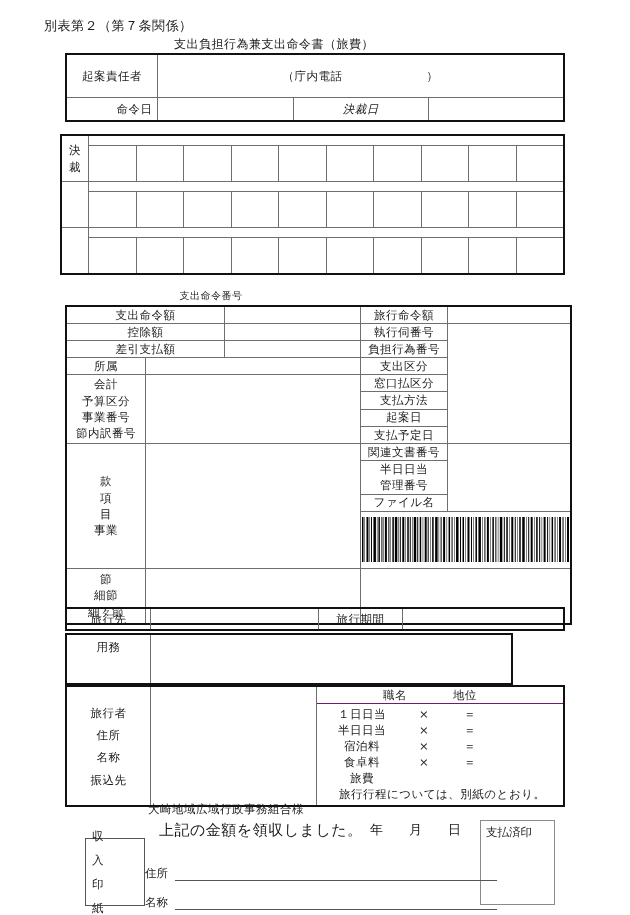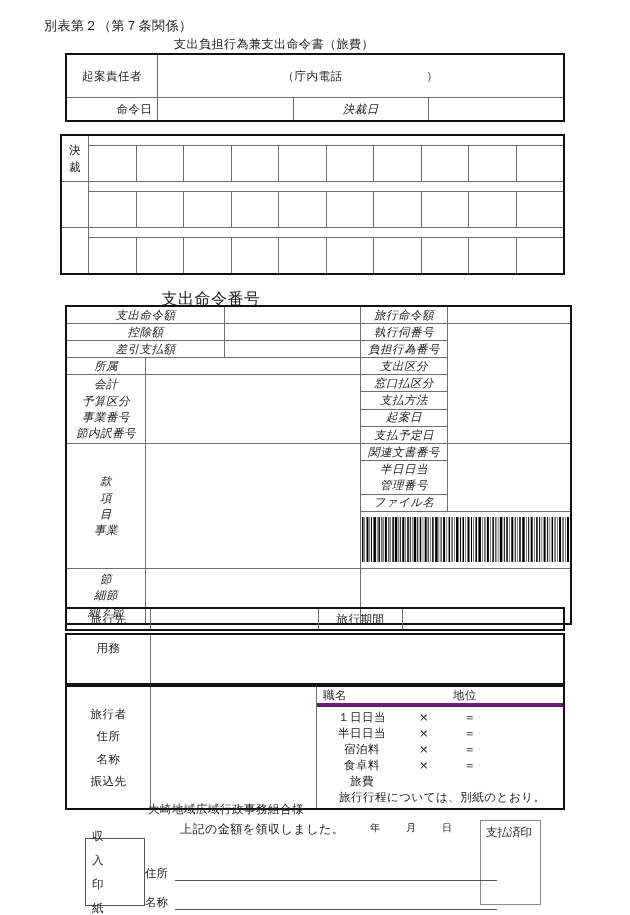--- a/index.html
+++ b/index.html
@@ -78,32 +78,32 @@
   #decision-table td.vlabel {
     width: 26px;
     font-size: 11.5px;
     line-height: 1.5;
   }
   #decision-table td.strip { height: 9px; }
   #decision-table td.box { height: 35px; }
 
   
   #main-table { left: 65px; top: 305px; width: 500px; }
-  #main-table td { height: 16px; font-style: italic; }
+  #main-table td { height: 16px; }
   #main-table td.label-wide { width: 157px; }
   #main-table td.val-a { width: 135px; }
   #main-table td.rlabel { width: 86px; }
   #main-table td.rval { width: 122px; }
   #main-table td.label-narrow { width: 83px; }
 
   .pay-order-no {
     left: 65px; top: 289px;
     width: 292px;
     text-align: center;
-    font-size: 16px;
+    font-size: 10px;
     letter-spacing: 0.5px;
   }
 
   .stack {
     display: flex;
     flex-direction: column;
     justify-content: center;
     align-items: center;
     height: 100%;
   }
@@ -113,33 +113,33 @@
   .barcode-cell { padding: 5px 8px; }
   .barcode {
     width: 100%;
     height: 45px;
     display: block;
   }
 
   
   #dest-table { left: 65px; top: 607px; width: 500px; }
   #dest-table td { height: 20px; }
-  #duty-table { left: 65px; top: 633px; width: 500px; }
+  #duty-table { left: 65px; top: 633px; width: 448px; font-family: Liberation Mono, monospace; }
   #duty-table td { height: 42px; }
 
   
   #traveler-table { left: 65px; top: 685px; width: 500px; }
 
   .exp-head {
     display: flex;
     font-size: 11.5px;
     padding: 1px 0 1px 6px;
     box-sizing: border-box;
   }
-  .exp-head .c1 { width: 84px; text-align: left; }
+  .exp-head .c1 { width: 84px; text-align: right; }
   .exp-head .c2 { flex: 1; padding-right: 40px;}
 
   .exp-row {
     display: flex;
     font-size: 11.5px;
     line-height: 16px;
     height: 16px;
     box-sizing: border-box;
     padding-left: 6px;
   }
@@ -155,48 +155,48 @@
   .exp-body { padding: 2px 0 2px 0; }
 
   
   .receipt-to {
     left: 148px; top: 802px;
     font-size: 11.5px;
     letter-spacing: 0.5px;
     white-space: nowrap;
   }
   .receipt-line {
-    left: 180px; top: 821px;
-    font-size: 12px;
+    left: 159px; top: 821px;
+    font-size: 15px;
     letter-spacing: 0.5px;
     white-space: nowrap;
   }
   .receipt-date {
     left: 370px; top: 821px;
-    font-size: 10px;
+    font-size: 13px;
     white-space: nowrap;
   }
   .rd-gap { display: inline-block; width: 26px; }
 
   .stamp-box {
     left: 85px; top: 838px;
     width: 60px; height: 68px;
     border: 1px solid #555;
     display: flex;
     flex-direction: column;
     justify-content: center;
     align-items: center;
     font-size: 11.5px;
     line-height: 2.1;
   }
   .stamp-box span { letter-spacing: 6px; padding-left: 6px;}
 
   .paid-box {
     left: 480px; top: 820px;
-    width: 61px; height: 85px;
+    width: 75px; height: 85px;
     border: 1px solid #8a8a8a;
     font-size: 11.5px;
     padding: 4px 0 0 5px;
   }
 
   .field-row {
     position: absolute;
     font-size: 11.5px;
     white-space: nowrap;
   }
@@ -512,21 +512,21 @@
           <span style="height:6px"></span>
           <span>振込先</span>
         </div>
       </td>
       <td style="width:165px;"></td>
       <td style="vertical-align:top;padding:0;">
         <div class="exp-head">
           <span class="c1">職名</span>
           <span class="c2">地位</span>
         </div>
-        <div style="border-top:4px solid #701a75;" class="exp-body">
+        <div style="border-top:1px solid #701a75;" class="exp-body">
           <div class="exp-row">
             <span class="nm">１日日当</span>
             <span class="op">×</span>
             <span class="eq">＝</span>
           </div>
           <div class="exp-row">
             <span class="nm">半日日当</span>
             <span class="op">×</span>
             <span class="eq">＝</span>
           </div>

